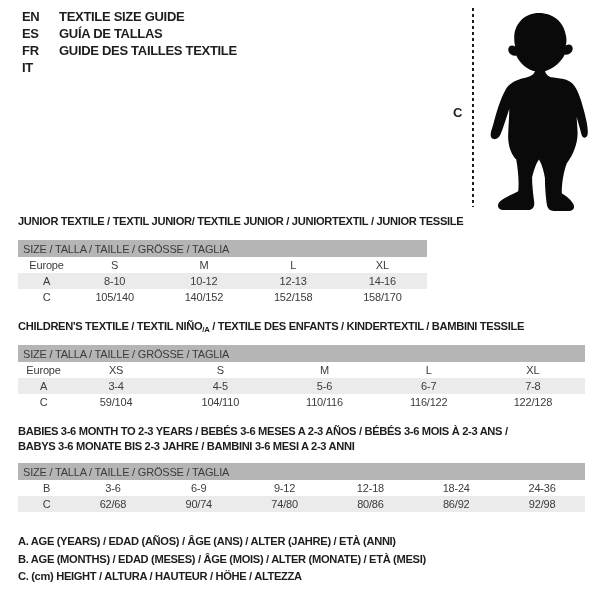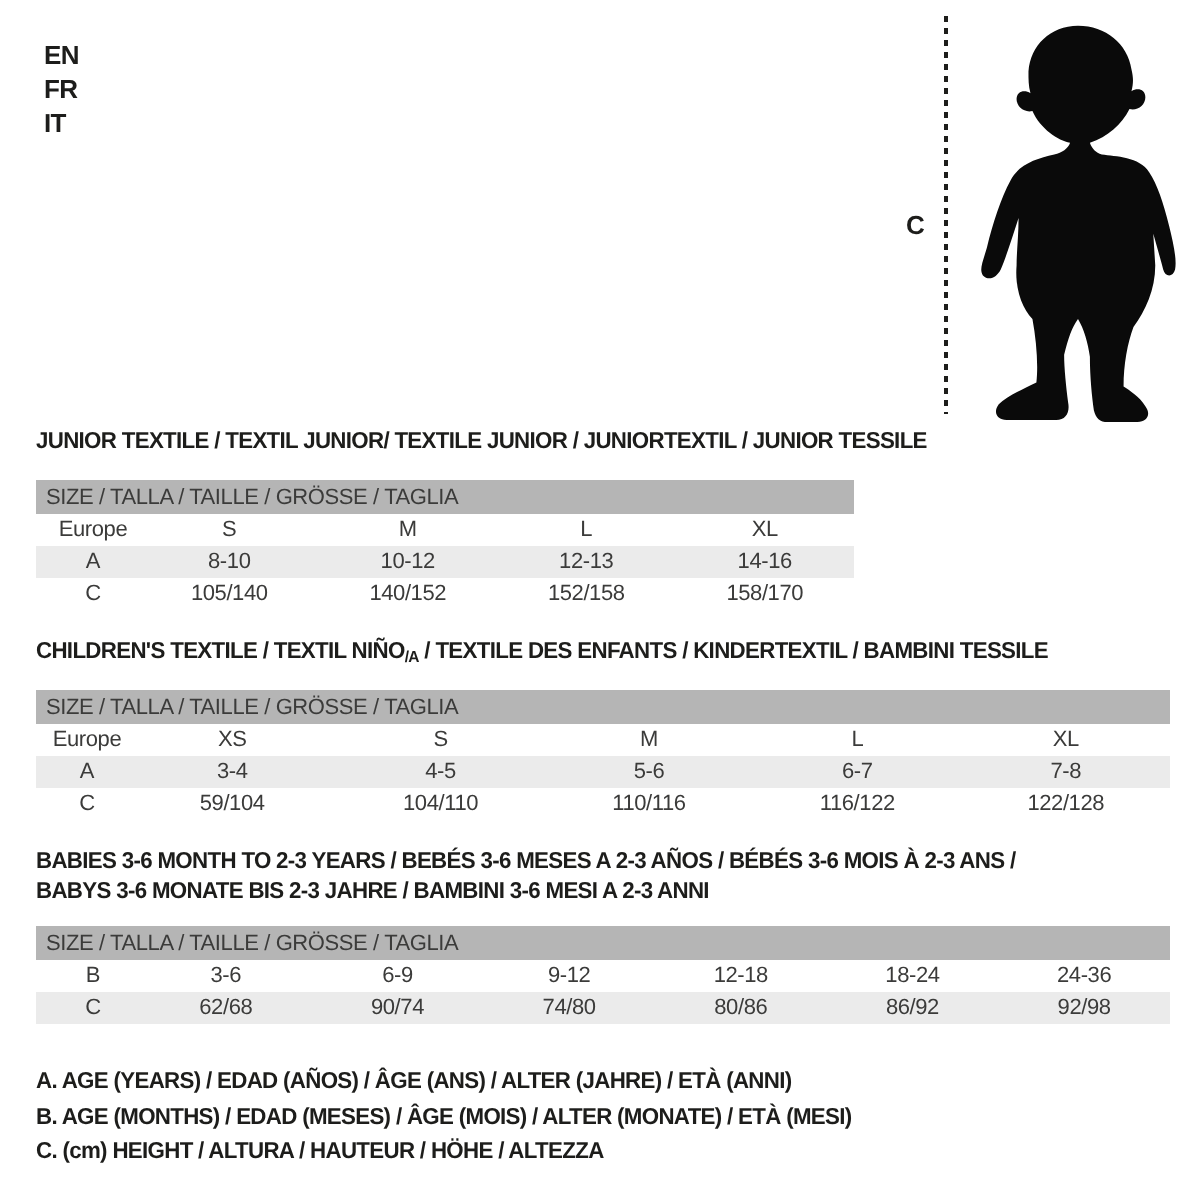--- a/index.html
+++ b/index.html
@@ -4,21 +4,21 @@
 <style>
   html,body { margin:0; padding:0; }
   body {
     width:600px; height:600px; position:relative;
     background:#ffffff; overflow:hidden;
     font-family:"Liberation Sans", sans-serif;
     color:#1d1d1b;
   }
 
   
-  .langs { position:absolute; left:22px; top:19px; }
+  .langs { position:absolute; left:22px; top:8px; }
   .lang-row { display:flex; line-height:17px; font-weight:bold; font-size:13px; letter-spacing:-0.3px; }
   .lang-code { width:37px; flex:none; }
 
   
   .measure-line {
     position:absolute; left:472px; top:8px; width:2px; height:199px;
     background:repeating-linear-gradient(to bottom, #1d1d1b 0 3px, transparent 3px 6px);
   }
   .measure-label { position:absolute; left:453px; top:105px; font-weight:bold; font-size:13px; }
   .baby-svg { position:absolute; left:482px; top:3px; width:114px; height:210px; }
@@ -56,23 +56,29 @@
     line-height:17.5px; letter-spacing:-0.35px; white-space:nowrap;
     transform:scaleX(0.97); transform-origin:left top;
   }
 </style>
 </head>
 <body>
 
 <div class="langs">
   <div class="lang-row">
     <span class="lang-code">EN</span>
+    <span>TEXTILE SIZE GUIDE</span>
+  </div>
+  <div class="lang-row">
+    <span class="lang-code">ES</span>
+    <span>GUÍA DE TALLAS</span>
   </div>
   <div class="lang-row">
     <span class="lang-code">FR</span>
+    <span>GUIDE DES TAILLES TEXTILE</span>
   </div>
   <div class="lang-row">
     <span class="lang-code">IT</span>
   </div>
 </div>
 
 <div class="measure-line"></div>
 <div class="measure-label">C</div>
 <svg class="baby-svg" viewBox="0 0 108 212" preserveAspectRatio="xMidYMid meet" xmlns="http://www.w3.org/2000/svg">
   <path fill="#0a0a0a" d="M54 10 C40 10 30 20 29 33 C29 37 29 40 30 44 C27 42 23 43 23 47 C23 51 27 54 31 53 C35 62 44 68 50 69 C49 72 46 74 42 75 C33 77 24 80 20 88 C15 97 11 110 8 122 C6 129 4 133 6 136 C9 139 13 137 15 133 C18 126 21 116 24 107 C24 116 23 124 23 131 C22 143 26 153 31 158 C33 169 34 181 33 190 C27 193 18 197 14 201 C11 205 13 209 18 209 L43 209 C48 209 50 205 49 200 C48 192 47 183 47 176 C49 168 51 162 54 158 C57 163 59 170 60 177 C60 187 61 197 62 204 C63 208 65 210 69 210 L84 210 C89 210 91 206 88 202 C85 197 80 194 77 192 C77 181 79 170 82 162 C88 154 93 143 93 131 L92 115 C94 122 96 129 97 133 C98 137 102 137 103 133 C104 128 102 119 100 111 C97 99 94 90 90 84 C85 76 73 76 66 75 C63 74 61 72 60 69 C69 66 76 60 80 52 C84 53 88 50 88 46 C88 42 84 41 81 43 C82 39 82 36 81 32 C79 19 68 10 54 10 Z"></path>

